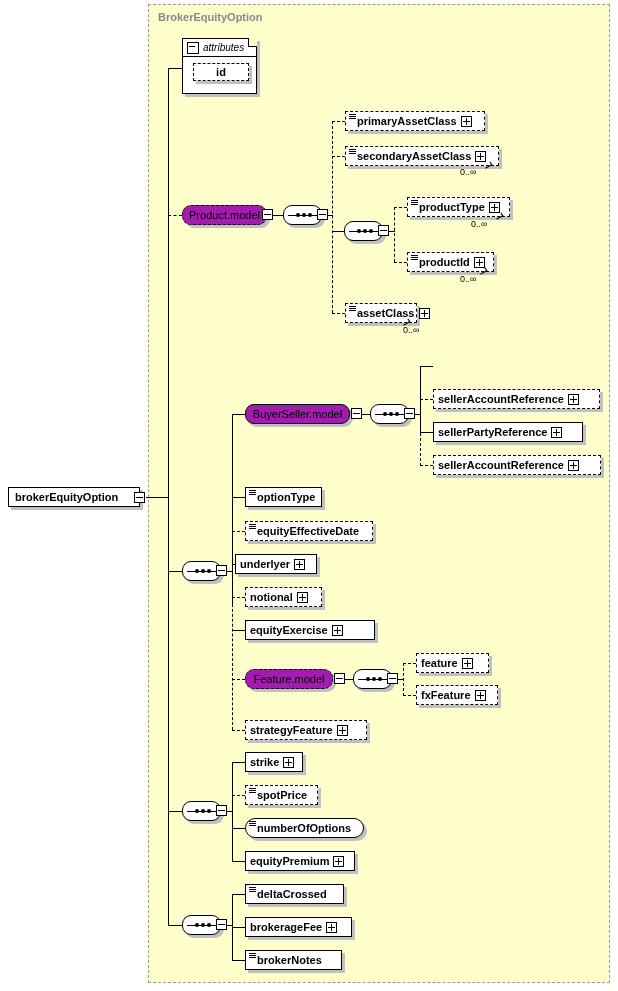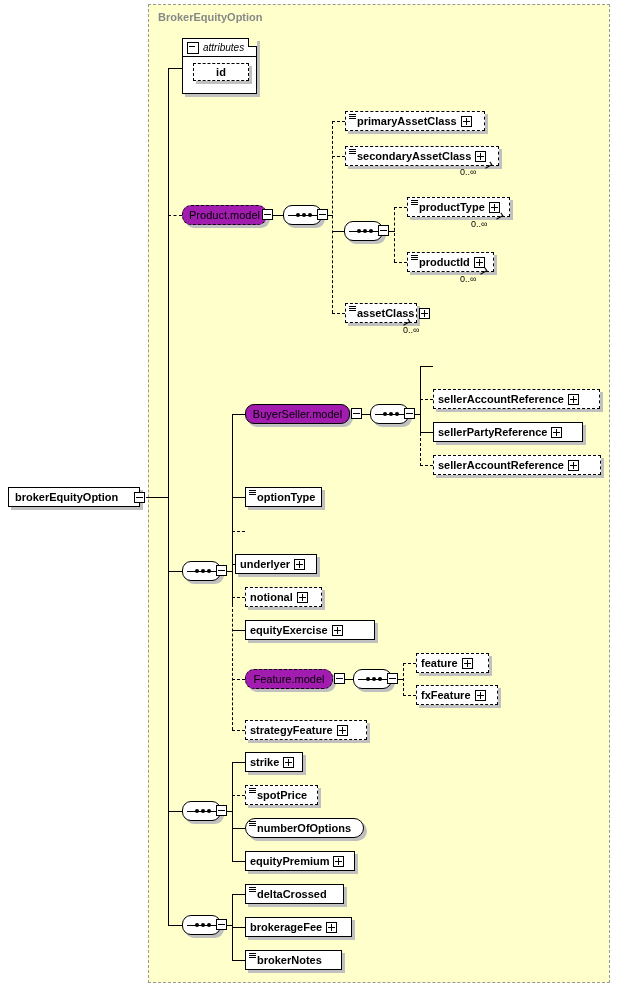--- a/index.html
+++ b/index.html
@@ -474,20 +474,28 @@
   <div class="node hasglyph" style="left:245px; top:487px; width:77px;">
     <div class="tglyph">
         <i></i>
         <i></i>
         <i></i>
       </div>
     <span class="nlabel">optionType</span>
   </div>
 
   <div class="dln h" style="left:232px; top:531px; width:13px;"></div>
+  <div class="node opt hasglyph" style="left:245px; top:521px; width:128px;">
+    <div class="tglyph">
+        <i></i>
+        <i></i>
+        <i></i>
+      </div>
+    <span class="nlabel">equityEffectiveDate</span>
+  </div>
 
   <div class="ln h" style="left:232px; top:564px; width:13px;"></div>
   <div class="node" style="left:235px; top:554px; width:82px;">
     <span class="nlabel">underlyer</span>
     <div class="tgl plus inside"></div>
   </div>
 
   <div class="dln h" style="left:232px; top:597px; width:13px;"></div>
   <div class="node opt" style="left:245px; top:587px; width:77px;">
     <span class="nlabel">notional</span>

